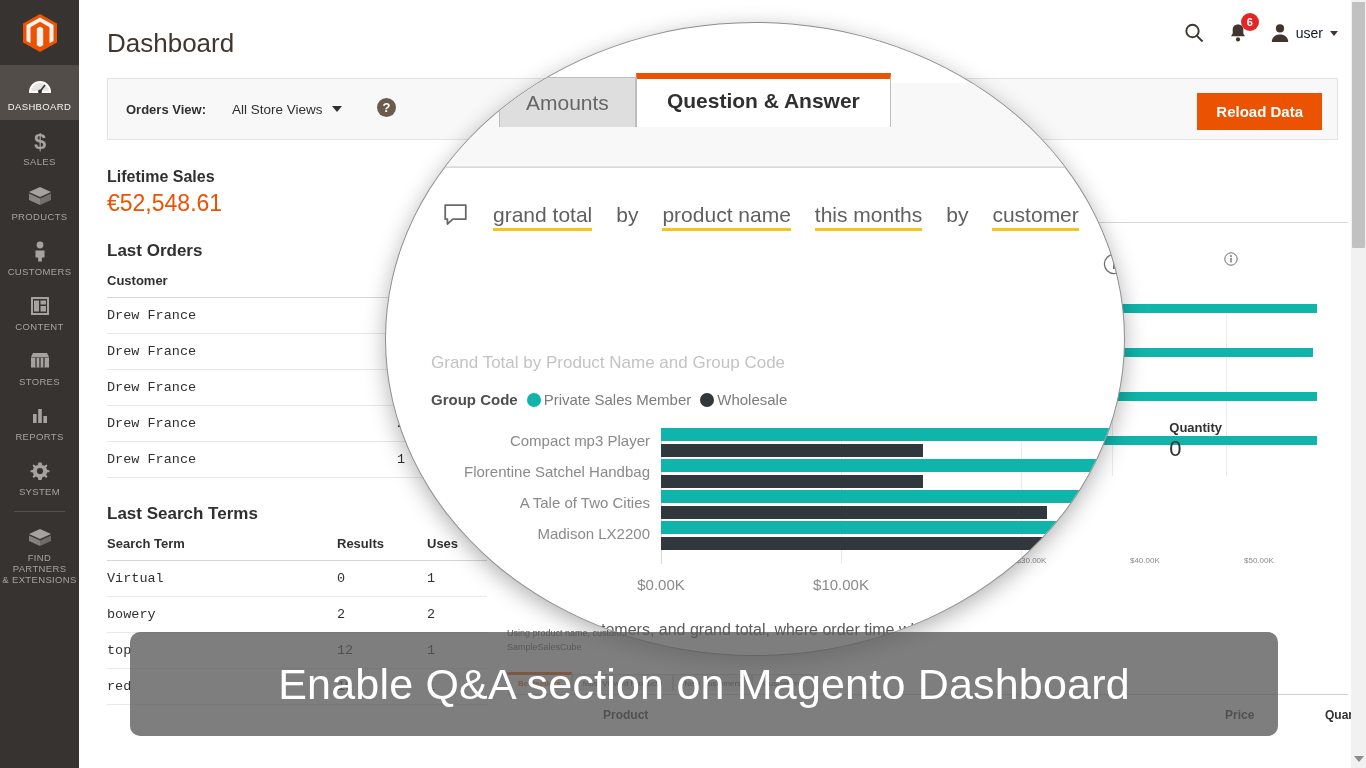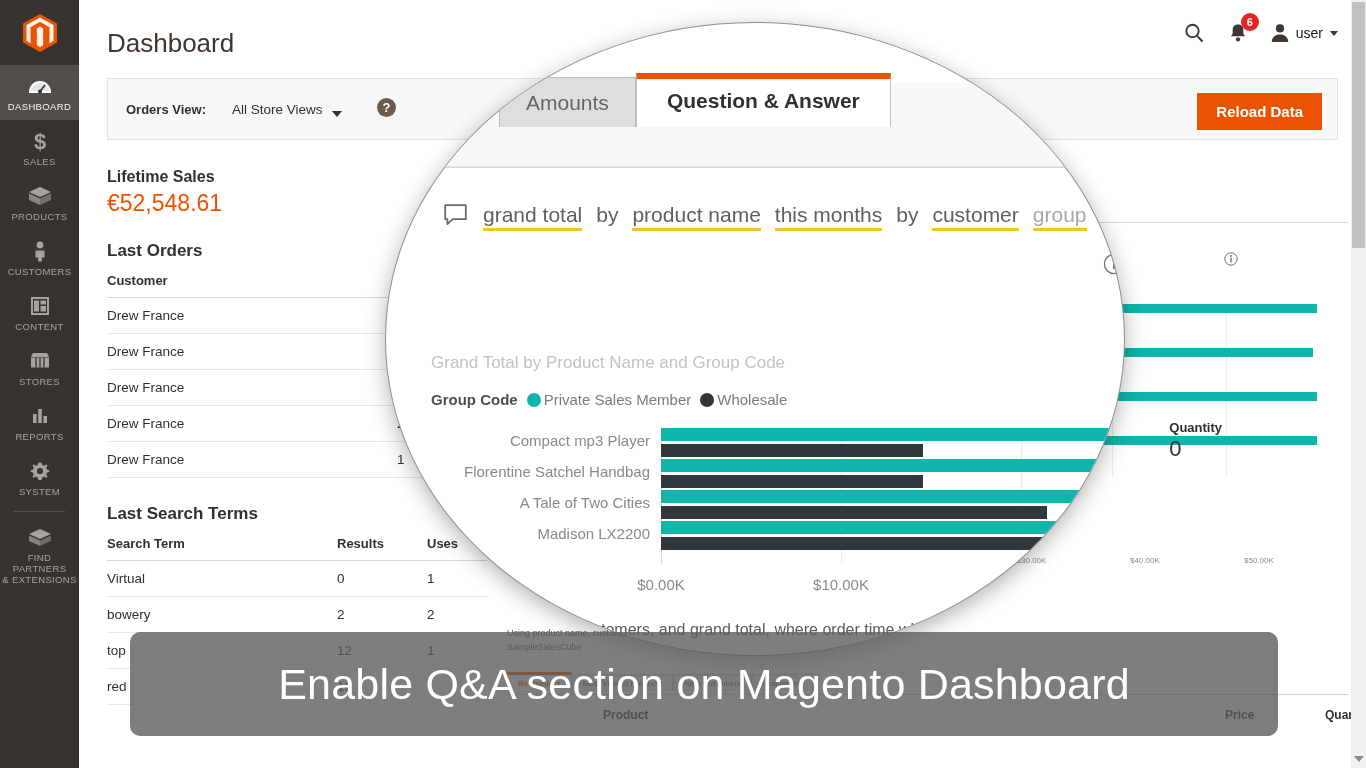--- a/index.html
+++ b/index.html
@@ -77,21 +77,21 @@
   .storeview-bar {
     position: relative;
     margin: 0 28px;
     height: 62px;
     background: #f8f8f8;
     border: 1px solid #e3e3e3;
     display: flex; align-items: center;
     padding: 0 18px;
   }
   .sv-label { font-size: 13px; font-weight: bold; color: #303030; }
-  .sv-select { display: flex; align-items: flex-end; gap: 9px; margin-left: 26px; cursor: pointer; }
+  .sv-select { display: flex; align-items: center; gap: 9px; margin-left: 26px; cursor: pointer; }
   .sv-value { font-size: 13.5px; color: #303030; }
   .sv-caret { width: 0; height: 0; border-left: 5px solid transparent; border-right: 5px solid transparent; border-top: 6px solid #303030; }
   .help-ico { margin-left: 34px; cursor: pointer; }
   .reload-btn {
     position: absolute; right: 15px; top: 14px;
     background: #eb5202; color: #fff;
     border: none; padding: 10px 19px;
     font-size: 15px; font-weight: bold;
     font-family: "Liberation Sans", sans-serif;
     cursor: pointer;
@@ -104,20 +104,21 @@
   .stat-value { font-size: 23px; color: #303030; font-weight: 400; margin-bottom: 26px; }
   .sect-title { font-size: 17px; font-weight: bold; color: #303030; margin-bottom: 10px; }
   table.dash { width: 380px; border-collapse: collapse; }
   table.dash th {
     text-align: left; font-size: 13px; font-weight: bold; color: #303030;
     padding: 2px 0 9px 0; border-bottom: 1px solid #d6d6d6;
   }
   table.dash td {
     font-size: 13.5px; color: #303030; padding: 10px 0 10px 0;
     border-bottom: 1px solid #e8e8e8;
+    font-family: Liberation Mono, monospace;
   }
   table.dash th.num, table.dash td.num { width: 90px; }
   table.dash th.num2, table.dash td.num2 { width: 60px; }
 
   
   .qa-base { position: absolute; left: 428px; top: 160px; right: 18px; bottom: 0; }
   .qa-tabs { position: absolute; left: 0; top: 0; height: 30px; display: flex; align-items: flex-end; }
   .qa-tab {
     font-size: 9px; color: #555; background: #e2e2e2;
     border: 1px solid #ccc; border-bottom: none;
@@ -193,21 +194,21 @@
     font-family: "Liberation Sans", sans-serif;
   }
   .lt-tab.active {
     background: #fff; border: 1px solid #bdbdbd; border-bottom: none;
     border-top: 6px solid #eb5202;
     color: #303030; font-weight: bold; padding: 10px 30px 14px;
   }
   .lens-rule { position: absolute; left: 0; right: 0; top: 144px; height: 1px; background: #d8d8d8; }
   .lens-bar-bg { position: absolute; left: 0; right: 0; top: 60px; height: 84px; background: #f8f8f8; border-bottom: 1px solid #e3e3e3; z-index: -1; }
 
-  .lq { position: absolute; left: 58px; top: 180px; display: flex; align-items: center; gap: 14px; }
+  .lq { position: absolute; left: 58px; top: 180px; display: flex; align-items: center; gap: 24px; }
   .lq-text { font-size: 21px; color: #5f5f5f; white-space: nowrap; }
   .tok { border-bottom: 3px solid #f5c518; padding-bottom: 2px; }
   .tok.faded { color: #a8a8a8; }
 
   .linfo { position: absolute; right: 1px; top: 230px; }
 
   .lchart { position: absolute; left: 45px; top: 330px; right: 0; }
   .lc-title { font-size: 17px; color: #c3c3c3; margin-bottom: 18px; }
   .lc-legend { display: flex; align-items: center; gap: 9px; font-size: 15px; color: #7c7c7c; margin-bottom: 20px; }
   .lc-legend b { color: #4f4f4f; font-size: 15px; }

